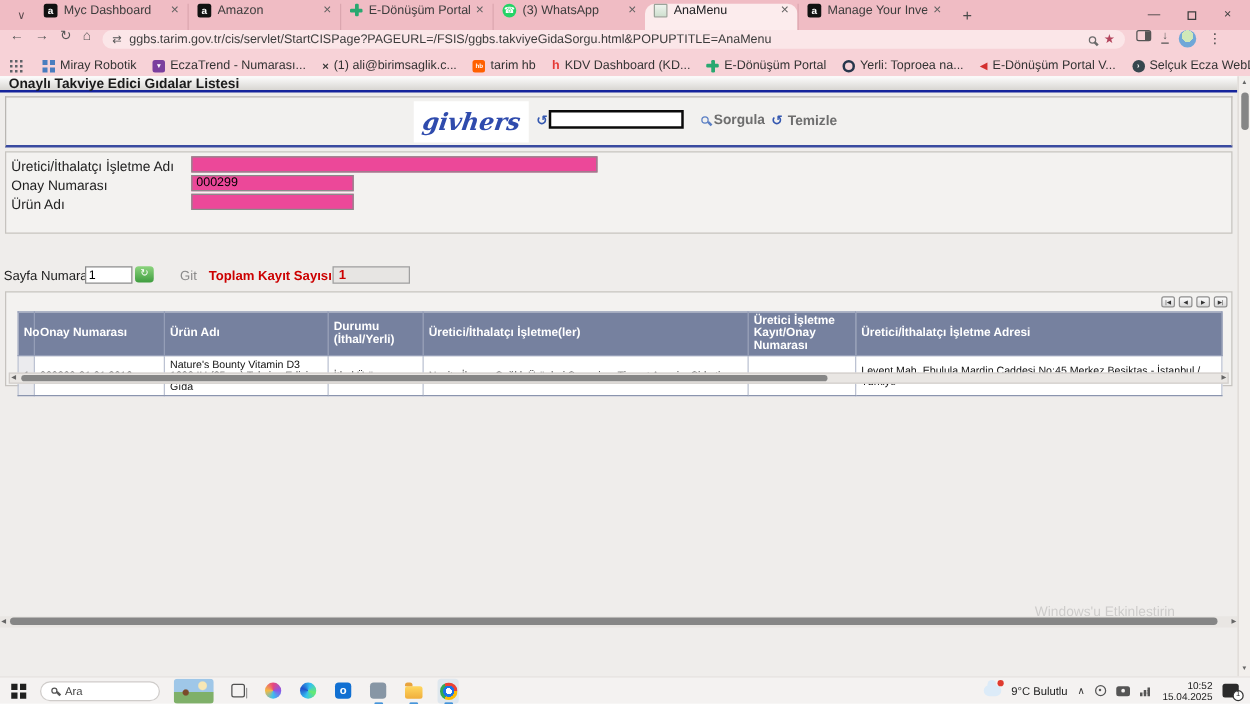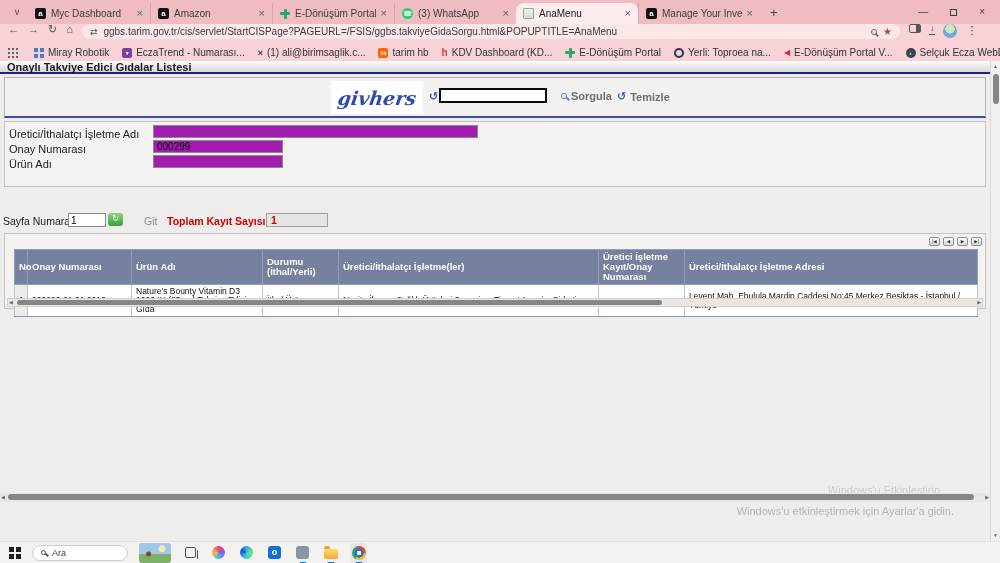--- a/index.html
+++ b/index.html
@@ -2,21 +2,21 @@
 <html><head>
 <meta charset="utf-8">
 <style>
   *{margin:0;padding:0;box-sizing:border-box;font-family:"Liberation Sans","DejaVu Sans",sans-serif;}
   body{width:1000px;height:563px;overflow:hidden;background:#fff;}
   .screen{position:relative;width:1000px;height:563px;overflow:hidden;}
 
   
   .tabstrip{height:24px;background:#f0bcc4;display:flex;align-items:flex-end;padding-left:6px;}
   .tab-search{align-self:center;font-size:9px;color:#5a4a4d;width:22px;text-align:center;cursor:pointer;}
-  .tab{height:21px;display:flex;align-items:center;gap:5px;padding:0 7px;width:122px;font-size:10px;color:#3c3c3c;position:relative;}
+  .tab{height:21px;display:flex;align-items:flex-start;gap:5px;padding:0 7px;width:122px;font-size:10px;color:#3c3c3c;position:relative;}
   .tab + .tab{border-left:1px solid #dba6af;}
   .tab.active{background:#fceced;border-radius:8px 8px 0 0;border-left:none;color:#202124;}
   .tab-label{flex:1;white-space:nowrap;overflow:hidden;}
   .tclose{font-size:11px;color:#5f5f5f;line-height:1;cursor:pointer;}
   .newtab{align-self:center;font-size:13px;color:#4a4a4a;padding:0 10px;cursor:pointer;}
   .winctl{margin-left:auto;display:flex;align-items:center;gap:22px;padding:0 15px;height:24px;color:#3d3d3d;}
   .wc{font-size:10px;line-height:1;cursor:pointer;}
   .wc-restore{width:7px;height:7px;border:1px solid #3d3d3d;}
 
   
@@ -75,21 +75,21 @@
   .i-reset::before{content:"↺";}
   .hdr-reset{position:absolute;left:424px;top:12px;font-size:11px;font-weight:bold;color:#3558b0;cursor:pointer;}
   .hdr-input{position:absolute;left:434px;top:10px;width:108px;height:15px;border:2px solid #0a0a0a;background:#fff;font-size:10px;padding:0 2px;}
   .hdr-btn{position:absolute;top:12px;display:flex;align-items:center;gap:4px;cursor:pointer;color:#6e6e6e;font-size:11px;font-weight:bold;}
   .btn-sorgula{left:556px;} .btn-temizle{left:612px;}
   .hdr-btn .mag{color:#5b7fc4;}
   .btn-temizle .i-reset{color:#3558b0;font-weight:bold;font-size:11px;}
 
   .form-panel{position:absolute;left:4px;top:60px;width:982px;height:66px;background:#f3f2f0;border:1px solid #c6c3bf;}
   .f-label{position:absolute;left:4px;font-size:11px;color:#222;}
-  .f-input{position:absolute;left:148px;height:13px;border:1px solid #8a8a8a;background:#a21caf;font-size:10px;padding:0 3px;}
+  .f-input{position:absolute;left:148px;height:13px;border:1px solid #8a8a8a;background:#ec4899;font-size:10px;padding:0 3px;}
 
   .navy-bar{position:absolute;left:0;top:136px;width:990px;height:14px;background:#000d8d;color:#fff;font-size:11px;line-height:14px;font-weight:bold;text-align:center;}
 
   .pager-row{position:absolute;left:0;top:152px;width:990px;height:17px;}
   .pg-label{position:absolute;left:3px;top:2px;font-size:10.5px;color:#222;}
   .pg-input{position:absolute;left:68px;top:0;width:38px;height:14px;border:1px solid #8a8a8a;background:#fff;font-size:10px;padding:0 2px;}
   .git-ic{position:absolute;left:108px;top:0;width:15px;height:13px;border-radius:3px;background:linear-gradient(#8cd47e,#3f9d3f);color:#fff;font-size:8px;line-height:12px;text-align:center;cursor:pointer;}
   .git-ic::before{content:"↻";}
   .pg-git{position:absolute;left:144px;top:2px;color:#8a8a8a;font-size:10.5px;cursor:pointer;}
   .pg-total-label{position:absolute;left:167px;top:2px;color:#cc0000;font-weight:bold;font-size:10.5px;}
@@ -332,21 +332,20 @@
       </tbody>
         </table>
       <div class="inner-hscroll">
         <span class="sarrow i-left" style="left:1px;top:0;"></span>
         <span class="sarrow i-right" style="right:1px;top:0;"></span>
         <span class="scroll-thumb" style="left:9px;top:1px;width:645px;height:5px;"></span>
       </div>
     </div>
 
     <div class="watermark wm1">Windows'u Etkinleştirin</div>
-    <div class="watermark wm2">Windows'u etkinleştirmek için Ayarlar'a gidin.</div>
 
     <div class="outer-hscroll">
       <span class="sarrow i-left" style="left:1px;top:1px;"></span>
       <span class="sarrow i-right" style="right:1px;top:1px;"></span>
       <span class="scroll-thumb" style="left:8px;top:1px;width:966px;height:6px;"></span>
     </div>
 
     <div class="vscroll">
       <span class="sarrow i-up" style="left:2px;top:2px;"></span>
       <span class="sarrow i-down" style="left:2px;bottom:2px;"></span>
@@ -375,15 +374,30 @@
       </span>
     <span class="tico run">
         <span class="grayapp"></span>
       </span>
     <span class="tico run">
         <span class="folder"></span>
       </span>
     <span class="tico run activeapp">
         <span class="chrome"></span>
       </span>
+    <span class="tray">
+      <span class="wcloud"></span>
+      <span class="wtext">9°C Bulutlu</span>
+      <span class="i-caret"></span>
+      <span class="tr-shield"></span>
+      <span class="tr-cam"></span>
+      <span class="tr-net"></span>
+      <span class="dtime">
+        <div>10:52</div>
+        <div>15.04.2025</div>
+      </span>
+      <span class="notif">
+        <span class="notif-badge">1</span>
+      </span>
+    </span>
   </div>
 
 </div>
 
 </body></html>

